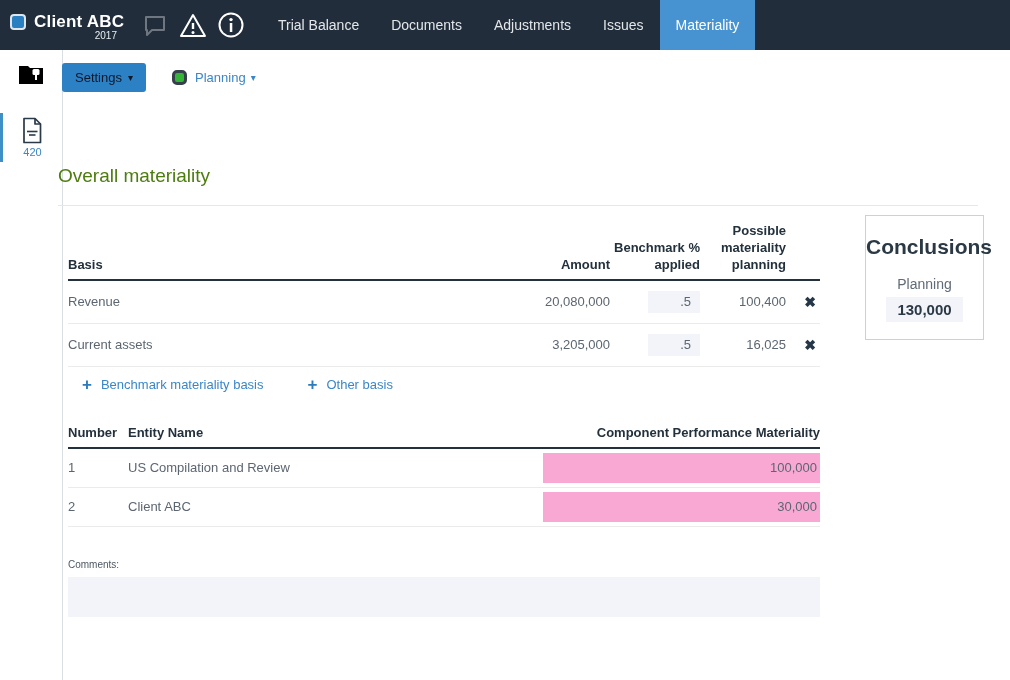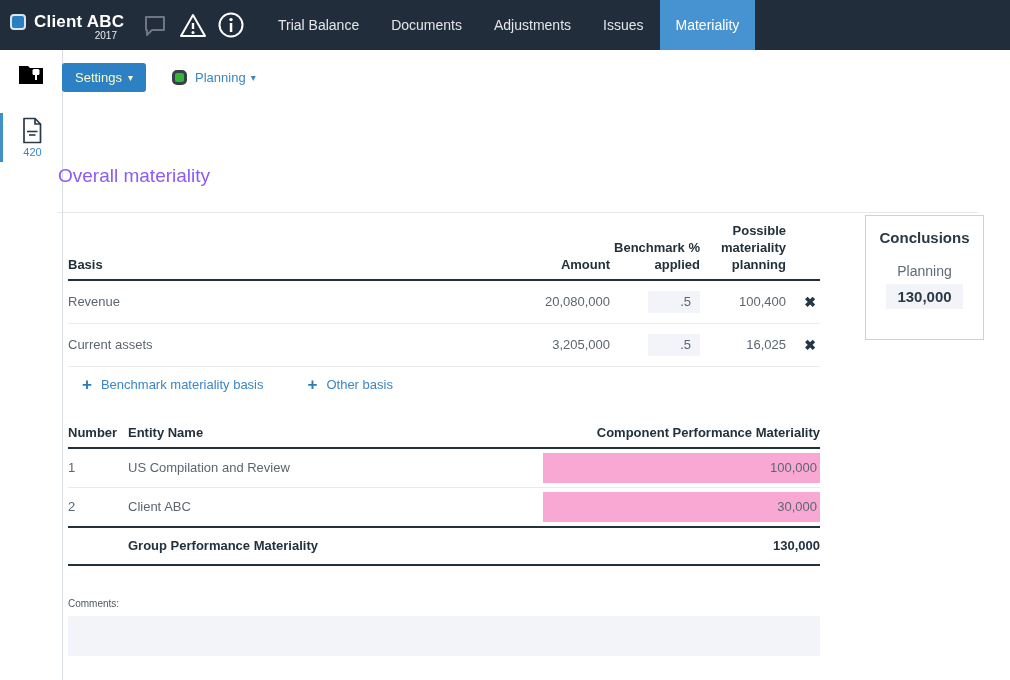--- a/index.html
+++ b/index.html
@@ -25,33 +25,33 @@
   
   .sidebar { position:absolute; top:50px; left:0; width:63px; height:630px; background:#fff;
     border-right:1px solid #d9dee3; }
   .folder-item { margin:13px 0 0 0; display:flex; justify-content:center; cursor:pointer; }
   .doc-item { margin-top:28px; border-left:3px solid #4090c8; padding:4px 0 4px 0;
     display:flex; flex-direction:column; align-items:center; cursor:pointer; }
   .doc-num { color:#3b86c8; font-size:11px; margin-top:2px; }
 
   
   .toolbar { position:absolute; top:63px; left:62px; display:flex; align-items:center; }
-  .settings-btn { background:#2c80c4; color:#fef9c3; border:none; border-radius:3px;
+  .settings-btn { background:#2c80c4; color:#0f172a; border:none; border-radius:3px;
     font-size:13px; font-family:inherit; padding:7px 13px; cursor:pointer; display:flex;
     align-items:center; }
   .settings-btn .caret { margin-left:6px; font-size:10px; }
   .status-group { display:flex; align-items:center; margin-left:26px; cursor:pointer; }
   .status-icon { width:15px; height:15px; background:#35b535; border:3px solid #35404b;
     border-radius:5px; display:inline-block; }
   .status-label { color:#3b86c8; font-size:13px; margin-left:8px; }
   .status-group .caret { color:#3b86c8; font-size:10px; margin-left:5px; }
 
   
   .page-title { position:absolute; top:165px; left:58px; width:920px; font-size:19px;
-    font-weight:400; color:#8b5cf6; padding-bottom:25px; border-bottom:1px solid #e5e7e9; }
+    font-weight:400; color:#4d7c0f; padding-bottom:18px; border-bottom:1px solid #e5e7e9; }
 
   
   .main-col { position:absolute; top:218px; left:68px; width:752px; }
   table { border-collapse:collapse; width:752px; table-layout:fixed; }
   th { font-size:13px; font-weight:700; color:#23313d; vertical-align:bottom;
     padding:4px 0 6px 0; border-bottom:2px solid #23313d; line-height:17px; }
   td { font-size:13px; color:#5c6670; padding:10px 0; line-height:16px;
     border-bottom:1px solid #ebebeb; }
   .t-right { text-align:right; }
   .t-left { text-align:left; }
@@ -70,21 +70,21 @@
   .fill { display:block; background:#f9a8d4; padding:7px 3px; text-align:right; cursor:text; }
   .total-row td { border-top:2px solid #23313d; border-bottom:2px solid #23313d;
     font-weight:700; color:#23313d; padding:10px 0; }
 
   .comments-label { margin-top:32px; font-size:10px; color:#4d5862; }
   .comments-input { margin-top:7px; width:752px; height:40px; background:#f3f3fa; cursor:text; }
 
   
   .conclusions { position:absolute; top:215px; left:865px; width:119px; height:125px;
     border:1px solid #cbd1d6; text-align:center; }
-  .conclusions-title { font-size:15px; font-weight:700; color:#2b3945; margin-top:13px; }
+  .conclusions-title { font-size:21px; font-weight:700; color:#2b3945; margin-top:19px; }
   .conclusion-label { font-size:14px; color:#5f6b76; margin-top:17px; }
   .conclusion-value { display:inline-block; font-size:15px; font-weight:700; color:#2b3945;
     background:#f3f3fa; padding:4px 11px; margin-top:5px; }
 </style>
 </head>
 <body>
 
 <div class="navbar">
   <div class="client-block">
     <span class="client-icon"></span>
@@ -223,25 +223,20 @@
             <span class="fill">100,000</span>
           </td>
       </tr>
       <tr>
         <td class="t-left">2</td>
         <td class="t-left">Client ABC</td>
         <td class="val-cell">
             <span class="fill">30,000</span>
           </td>
       </tr>
-      <tr class="total-row">
-        <td></td>
-        <td class="t-left">Group Performance Materiality</td>
-        <td class="t-right">130,000</td>
-      </tr>
     </tbody>
   </table>
 
   <div class="comments-label">Comments:</div>
   <div class="comments-input"></div>
 </div>
 
 <div class="conclusions">
   <div class="conclusions-title">Conclusions</div>
   <div class="conclusion-label">Planning</div>

